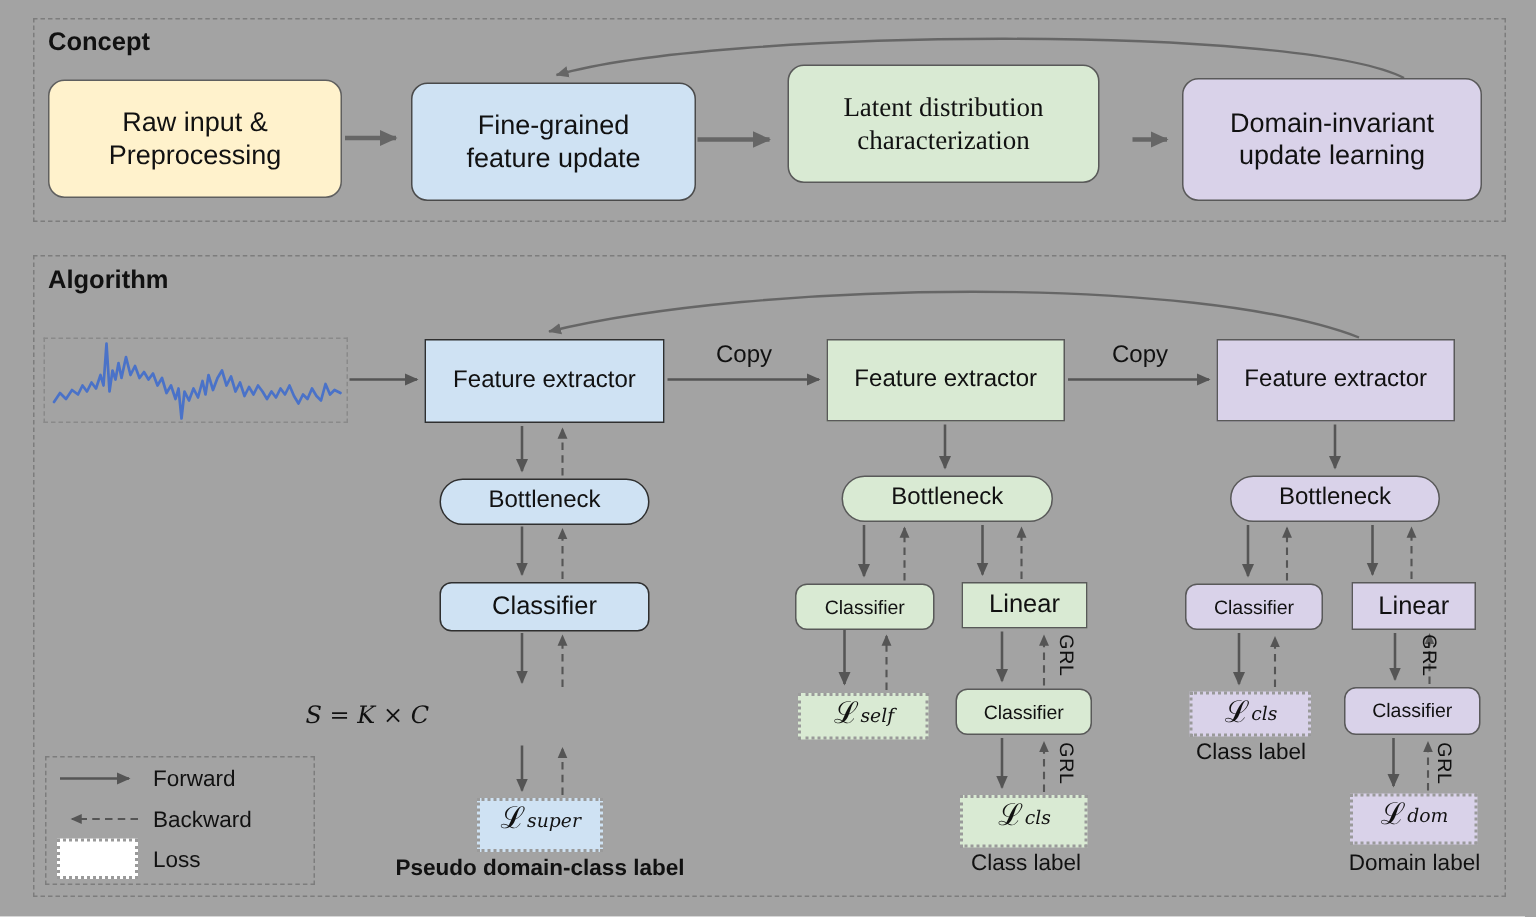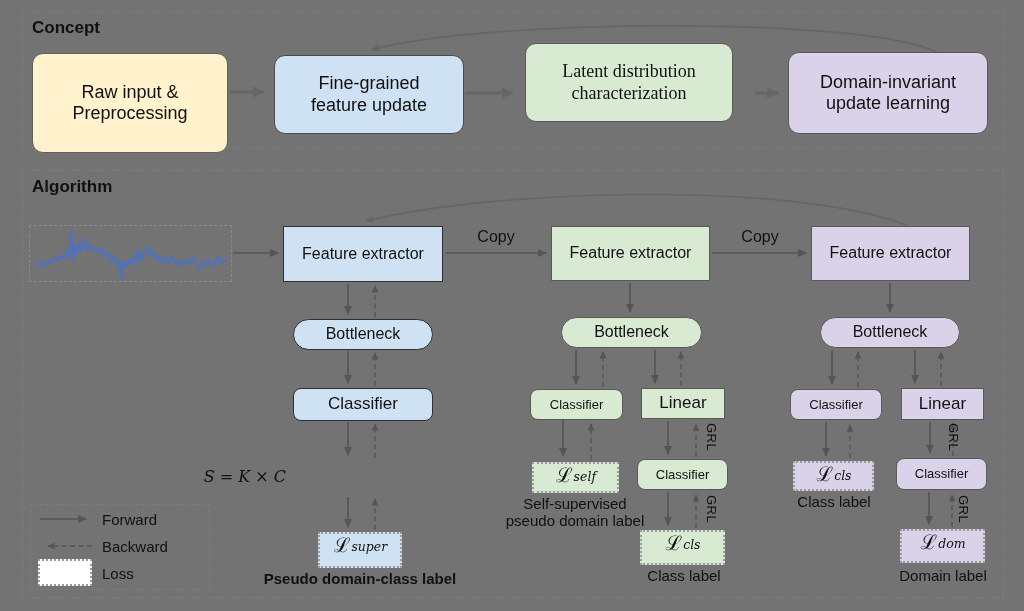--- a/index.html
+++ b/index.html
@@ -1,17 +1,17 @@
 <!DOCTYPE html>
 <html><head>
 <meta charset="utf-8">
 <style>
   html,body{margin:0;padding:0;background:#fff;}
   #canvas{
-    position:relative;width:1024px;height:611px;background:#737373;
+    position:relative;width:1024px;height:611px;background:#a3a3a3;
     font-family:"Liberation Sans",sans-serif;color:#111;overflow:hidden;
   }
   .abs{position:absolute;}
   svg.overlay{position:absolute;left:0;top:0;pointer-events:none;}
   .panel{position:absolute;border:1.7px dashed #7d7d7d;box-sizing:border-box;background:transparent;}
   .panel-title{position:absolute;font-weight:bold;font-size:17px;color:#111;}
   .box{position:absolute;box-sizing:border-box;display:flex;flex-direction:column;align-items:center;justify-content:center;text-align:center;line-height:1.18;}
   .c-yellow{background:#fff2cc;border:1.6px solid #5f5f5f;}
   .c-blue{background:#cfe2f3;border:1.6px solid #2f2f2f;}
   .c-green{background:#d9ead3;border:1.5px solid #595959;}
@@ -120,21 +120,21 @@
       <line x1="40" y1="519" x2="86" y2="519" stroke="#555" stroke-width="1.7" marker-end="url(#mf)"></line>
       <line x1="92" y1="546" x2="48" y2="546" stroke="#555" stroke-width="1.4" stroke-dasharray="5 3.5" marker-end="url(#mb)"></line>
     </g>
 
     <polyline fill="none" stroke="#4a72c8" stroke-width="1.8" stroke-linejoin="round" stroke-linecap="round" points="36,268 40,262 44,266 48,260 52,263 55,257 58,261 61,255 64,259 67,250 69,257 71,229 73,261 75,247 77,253 79,242 81,252 84,238 87,250 90,244 93,252 96,248 99,253 102,249 105,257 108,252 111,262 114,257 117,266 119,259 121,279 123,261 126,267 129,259 132,265 135,254 137,263 139,250 142,260 145,252 148,247 151,257 154,251 157,261 160,255 163,264 166,258 169,263 172,257 175,261 178,266 181,261 184,265 187,259 190,263 193,257 196,264 199,269 202,263 205,266 208,259 211,264 214,267 217,256 220,263 223,260 227,262"></polyline>
   </svg>
 
   <div class="panel" style="left:22px;top:12px;width:982px;height:136px;"></div>
   <div class="panel-title" style="left:32px;top:18px;">Concept</div>
 
-  <div class="box c-yellow r10 fs18" style="left:32px;top:53px;width:196px;height:100px;">
+  <div class="box c-yellow r10 fs18" style="left:32px;top:53px;width:196px;height:79px;">
     <span>Raw input &amp;</span>
     <span>Preprocessing</span>
   </div>
   <div class="box c-blue r10 fs18" style="left:274px;top:55px;width:190px;height:79px;border-color:#4a4a4a;">
     <span>Fine-grained</span>
     <span>feature update</span>
   </div>
   <div class="box c-green r10 fs18" style="left:525px;top:43px;width:208px;height:79px;font-family:Liberation Serif, serif;">
     <span>Latent distribution</span>
     <span>characterization</span>
@@ -185,24 +185,20 @@
 
   <div class="box c-green r8 fs13" style="left:530px;top:389px;width:93px;height:31px;">
     <span>Classifier</span>
   </div>
   <div class="box c-green fs17" style="left:641px;top:388px;width:84px;height:31px;">
     <span>Linear</span>
   </div>
   <div class="box c-green loss lossrow" style="left:532px;top:462px;width:87px;height:31px;">
     <span class="lsym">ℒ</span>
       <span class="lsub">self</span>
-  </div>
-  <div class="caption" style="left:575px;top:496px;">
-    <span style="display:block;">Self-supervised</span>
-    <span style="display:block;">pseudo domain label</span>
   </div>
   <div class="box c-green r8 fs13" style="left:637px;top:459px;width:91px;height:31px;">
     <span>Classifier</span>
   </div>
   <div class="box c-green loss lossrow" style="left:640px;top:530px;width:85px;height:35px;">
     <span class="lsym">ℒ</span>
       <span class="lsub">cls</span>
   </div>
   <div class="caption" style="left:684px;top:568px;">Class label</div>
   <div class="grl" style="left:711px;top:437px;">GRL</div>

